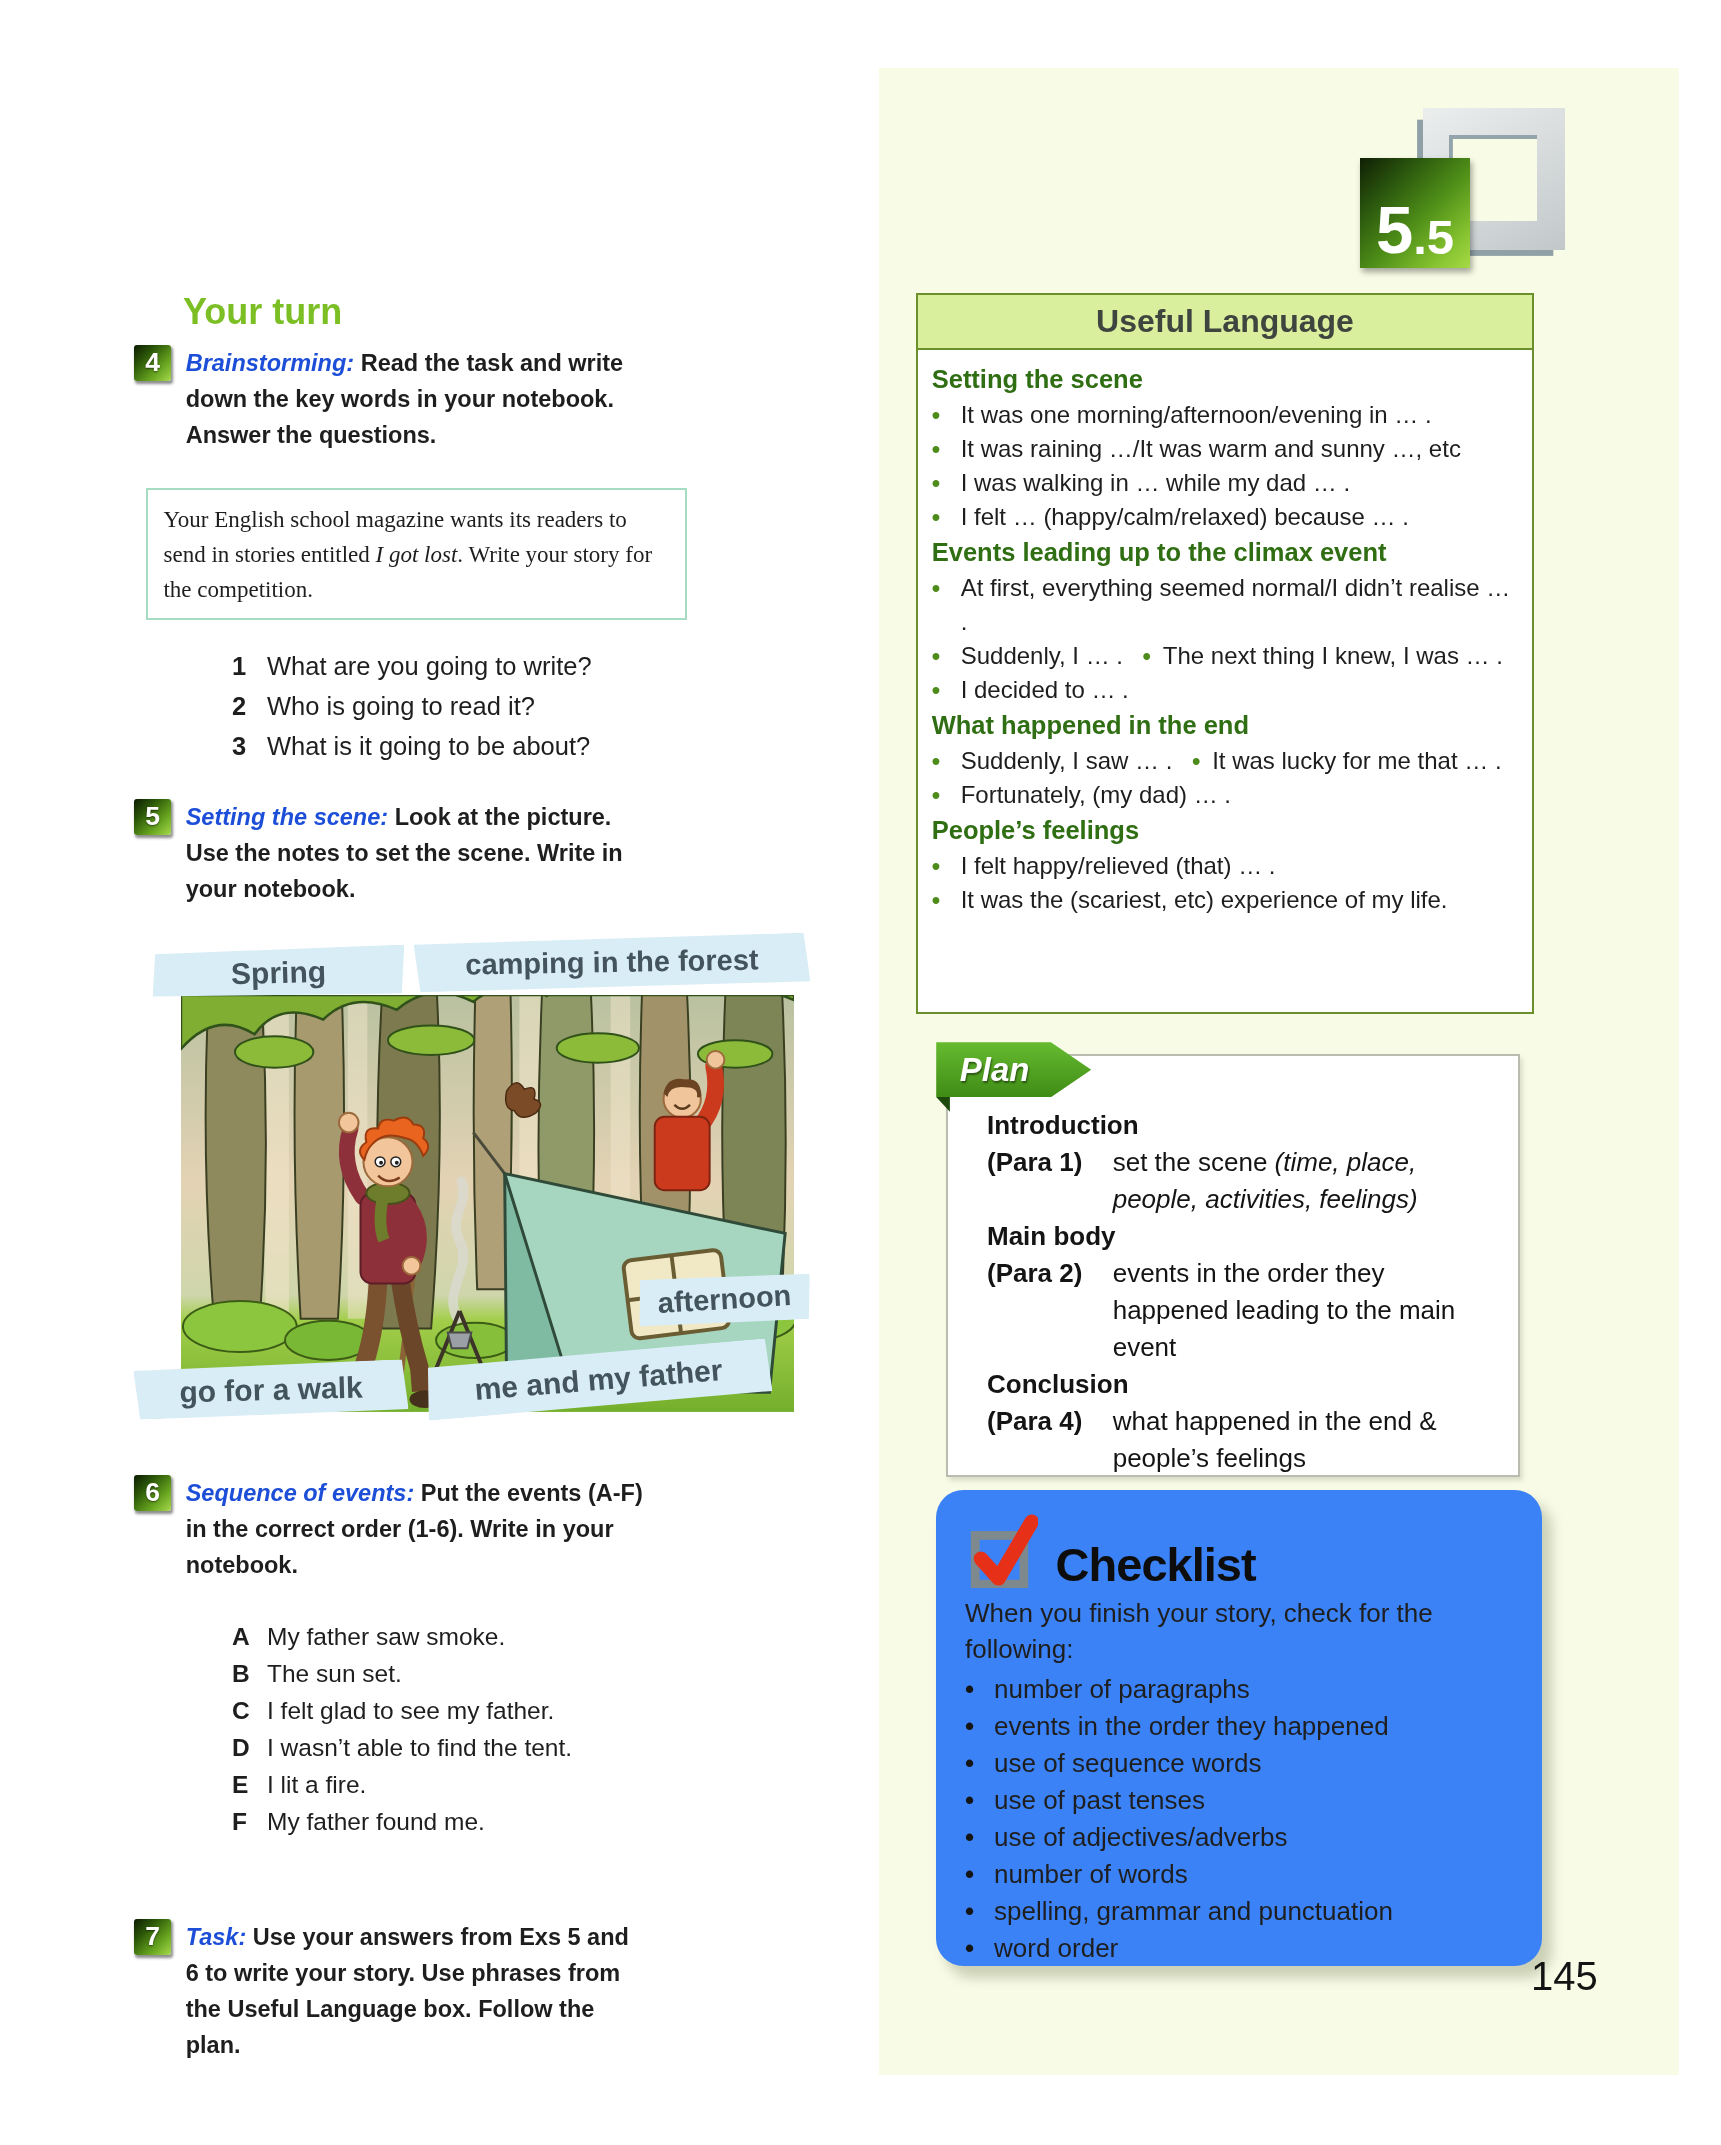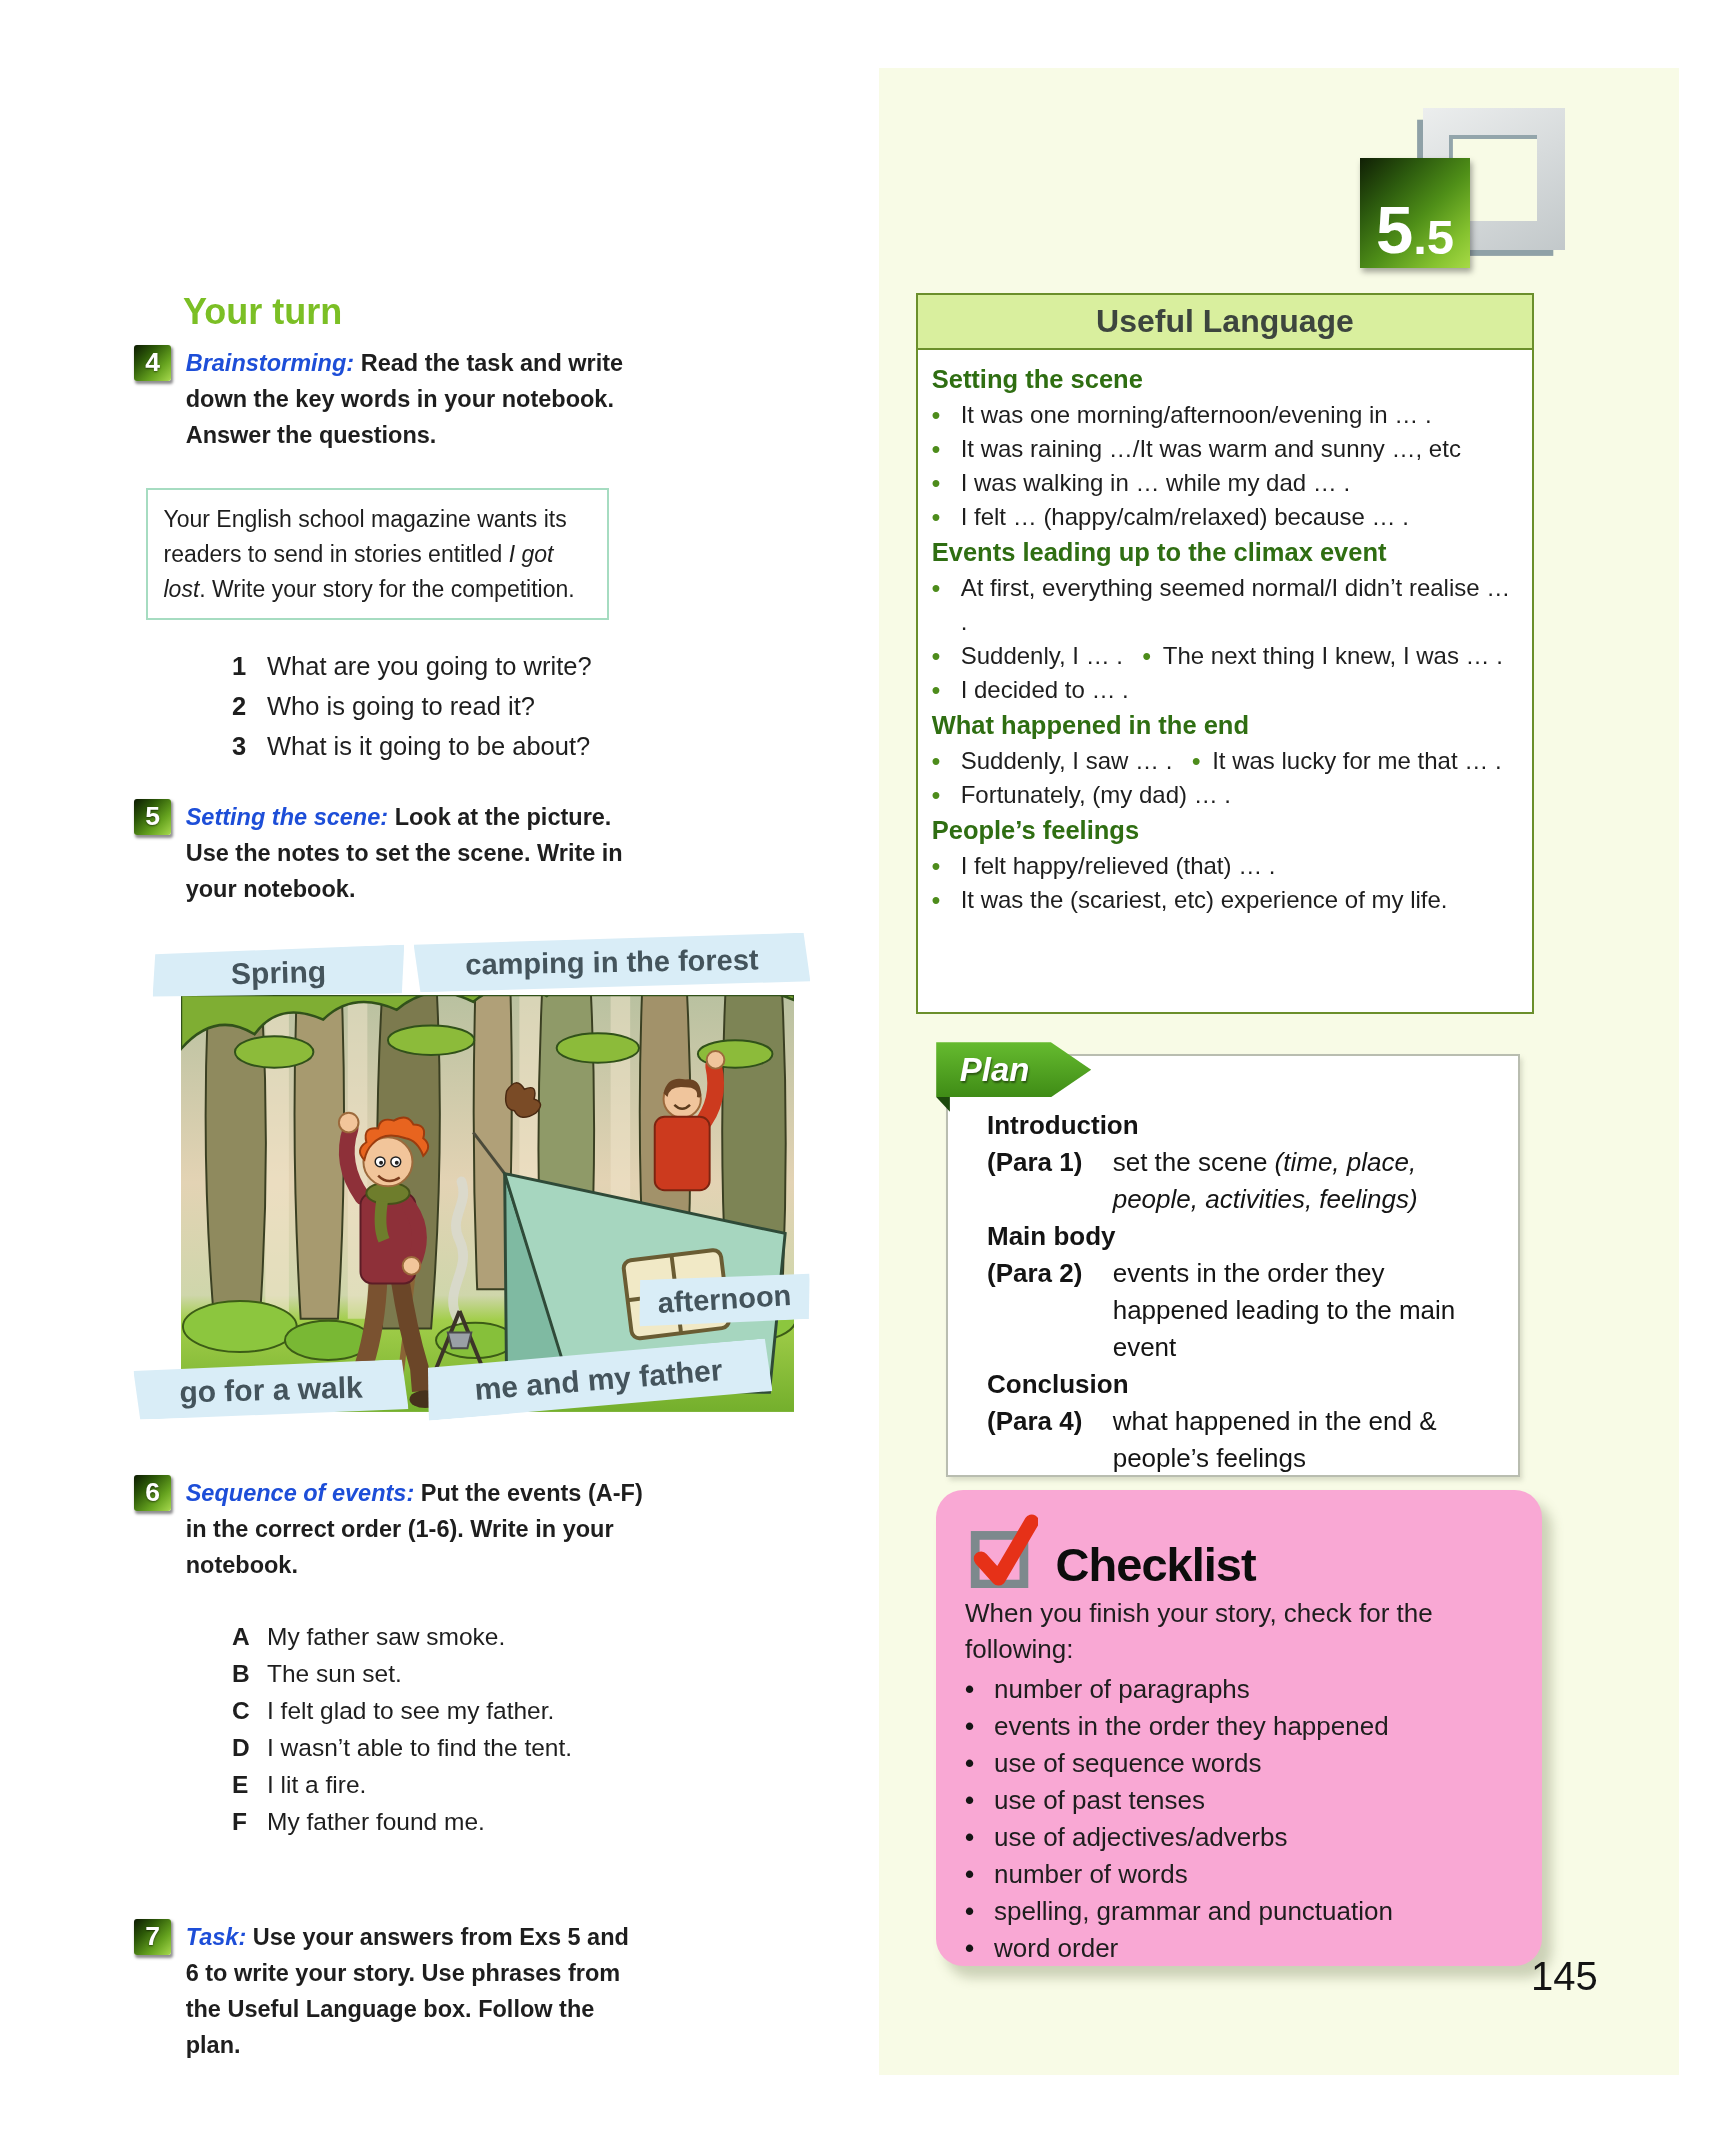--- a/index.html
+++ b/index.html
@@ -24,22 +24,22 @@
   h1.yourturn{margin:0 0 11.8px 49px;font-size:36px;color:#7bbf25;font-weight:bold;}
   .ex{display:grid;grid-template-columns:39px 1fr;column-gap:12.7px;width:513px;margin:0 0 35px 0;}
   .badge{width:37px;height:36px;border-radius:2.9px;
       background:linear-gradient(135deg,#0c1a02,#2c5808 32%,#66a31f 68%,#a7d94e);
       color:#fff;font-size:26.5px;font-weight:bold;display:flex;align-items:center;justify-content:center;
       box-shadow:1.5px 2.5px 2.9px rgba(0,0,0,.45);text-shadow:0 1px 2px rgba(0,0,0,.5);}
   .ex-text{margin:0;font-size:23.5px;line-height:36px;font-weight:bold;color:#1e1e1e;}
   .ex-label{color:#1d4ed8;font-style:italic;}
   .it{font-style:italic;}
 
-  .task-box{box-sizing:border-box;width:463px;margin:0 0 25.5px 11.8px;border:2px solid #a6dcc1;background:#fff;
-      padding:11.8px 15.7px;font-size:23px;line-height:35px;font-weight:normal;}
+  .task-box{box-sizing:border-box;width:541px;margin:0 0 25.5px 11.8px;border:2px solid #a6dcc1;background:#fff;
+      padding:11.8px 15.7px;font-size:23px;line-height:35px;font-weight:normal;font-family:Liberation Serif, serif;}
 
   .qlist{margin-left:98px;font-size:25.5px;line-height:40px;}
   .qrow .qn{display:inline-block;width:35px;font-weight:bold;}
   #questions{margin-bottom:33px;}
   #events{font-size:24.5px;line-height:37px;margin-bottom:79px;}
 
   
   .picture{position:relative;width:678px;height:490px;margin:3.9px 0 43px 2px;}
   .picture svg{position:absolute;left:45px;top:53px;}
   .strip{position:absolute;background:#d9edf7;color:#44545c;font-weight:bold;
@@ -77,21 +77,21 @@
       color:#fff;font-size:33px;font-weight:bold;display:flex;align-items:center;padding-left:23.5px;
       box-sizing:border-box;text-shadow:1px 2px 2px rgba(0,0,0,.45);font-style:italic;}
   .plan-fold{position:absolute;left:-11.8px;top:41px;width:13.7px;height:14.7px;background:#1c4a0c;
       clip-path:polygon(0 0,100% 0,100% 100%);}
   .plan-body{padding:51px 17.6px 0 39px;font-size:26px;line-height:37px;color:#141414;}
   .plan-h{font-weight:bold;}
   .plan-row{display:grid;grid-template-columns:110px 1fr;column-gap:15.7px;}
   .plan-label{font-weight:bold;}
 
   
-  .check-box{position:absolute;left:936px;top:1490px;width:606px;height:476px;background:#f9a8d4;
+  .check-box{position:absolute;left:936px;top:1490px;width:606px;height:476px;background:#3b82f6;
       border-radius:27.4px;box-shadow:9.8px 11.8px 11.8px rgba(90,100,60,.28);box-sizing:border-box;
       padding:23.5px 25.5px 0 29px;}
   .check-head{display:flex;align-items:flex-end;gap:17.6px;margin-bottom:7.8px;}
   .check-title{font-size:47px;font-weight:bold;color:#0d0d0d;letter-spacing:-1px;line-height:1;}
   .check-intro{margin:0 0 3.9px;font-size:26px;line-height:36px;}
   .check-items{font-size:26px;line-height:37px;}
 
   .pagenum{position:absolute;left:1531px;top:1954px;font-size:40px;color:#141414;}
 </style>
 </head>

